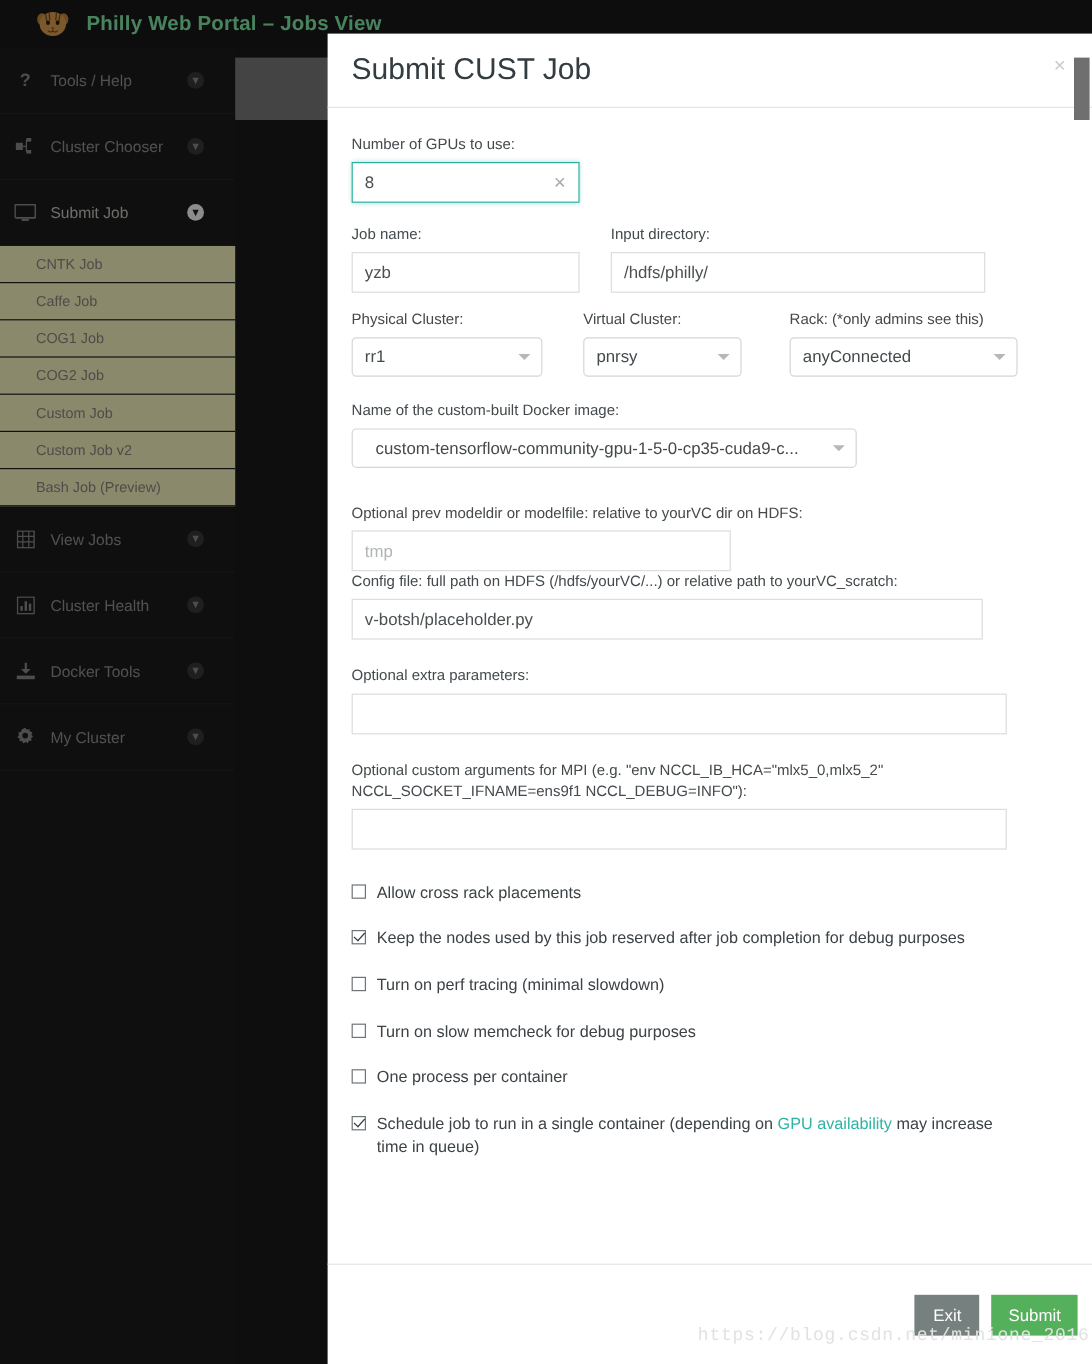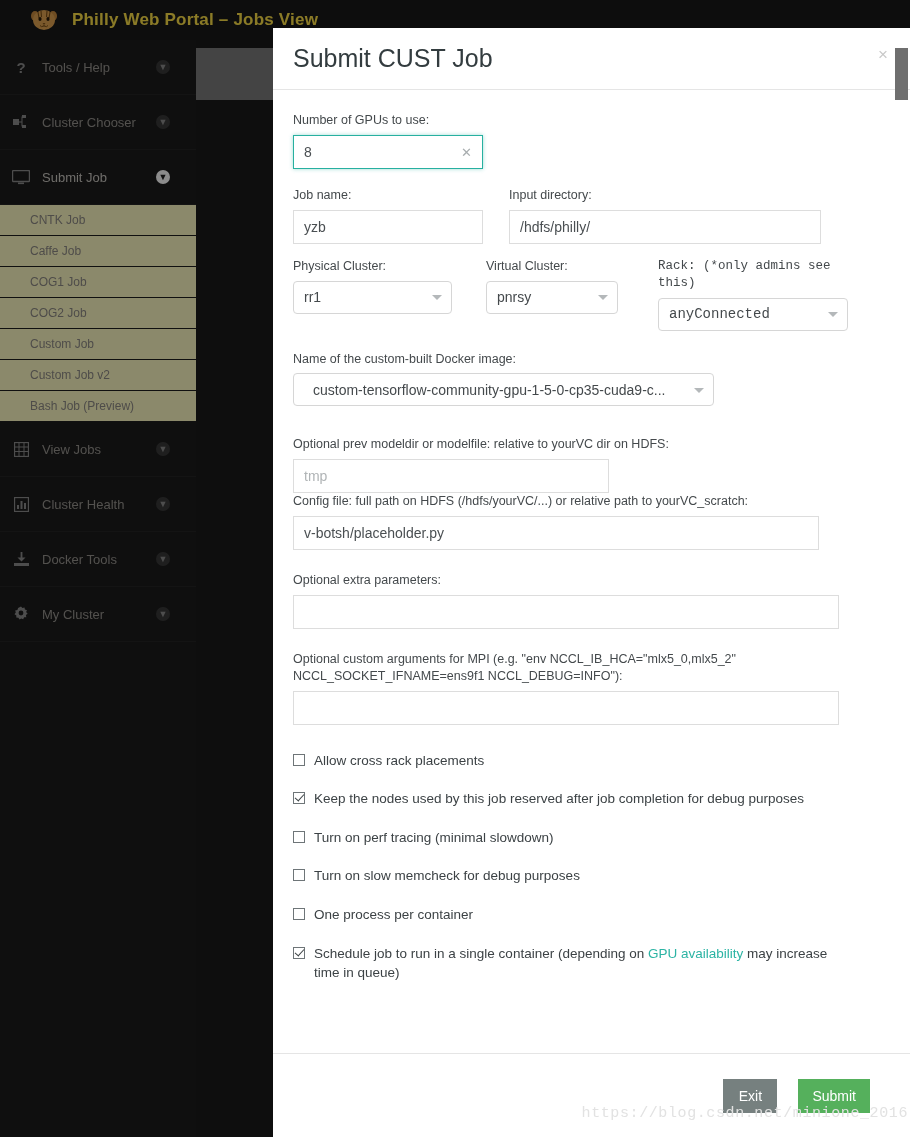--- a/index.html
+++ b/index.html
@@ -16,21 +16,21 @@
   .app-header {
     position: absolute; left: 0; top: 0; width: 910px; height: 40px;
     background: #181818; display: flex; align-items: center;
   }
   .app-logo {
     width: 36px; height: 28px; margin-left: 26px; margin-right: 10px;
     display: flex; align-items: center; justify-content: center;
     font-size: 25px; line-height: 1;
   }
   .app-title {
-    font-size: 17px; font-weight: bold; color: #fde047;
+    font-size: 17px; font-weight: bold; color: #86efac;
     letter-spacing: .2px; white-space: nowrap;
   }
 
   .sidebar {
     position: absolute; left: 0; top: 40px; width: 196px; height: 1097px;
     background: #1d1d1d;
   }
   .nav-item {
     position: relative; height: 55px; display: flex; align-items: center;
     border-bottom: 1px solid #262626; color: #8d8d8d; font-size: 13px;
@@ -83,21 +83,21 @@
   .modal-close {
     position: absolute; right: 22px; top: 18px;
     font-size: 17px; color: #c9c9c9; line-height: 1; cursor: pointer;
   }
   .modal-body {
     flex: 1 1 auto; padding: 22px 20px 0 20px; overflow: hidden;
   }
   .modal-footer {
     flex: 0 0 84px; border-top: 1px solid #e5e5e5;
     position: relative; display: flex; align-items: center;
-    justify-content: flex-end; padding-right: 40px; gap: 11px;
+    justify-content: flex-end; padding-right: 12px;
   }
 
   
   .fld-label {
     font-size: 12.5px; color: #44494c; margin-bottom: 6px; line-height: 1.35;
   }
   .txt {
     height: 34px; border: 1px solid #dddddd; background: #fff;
     font-size: 14px; color: #4a4f52; padding: 0 10px;
     display: flex; align-items: center; font-family: "Liberation Sans", sans-serif;
@@ -313,21 +313,21 @@
             <span class="arw"></span>
           </div>
         </div>
         <div style="width:172px;">
           <div class="fld-label">Virtual Cluster:</div>
           <div class="sel" style="width:132px;">
             <span>pnrsy</span>
             <span class="arw"></span>
           </div>
         </div>
-        <div style="width:200px;font-family:Liberation Mono, monospace;">
+        <div style="width:200px;">
           <div class="fld-label">Rack: (*only admins see this)</div>
           <div class="sel" style="width:190px;">
             <span>anyConnected</span>
             <span class="arw"></span>
           </div>
         </div>
       </div>
 
       <div class="fld-label">Name of the custom-built Docker image:</div>
       <div class="sel" style="width:421px;margin-bottom:30px;padding-left:19px;">

